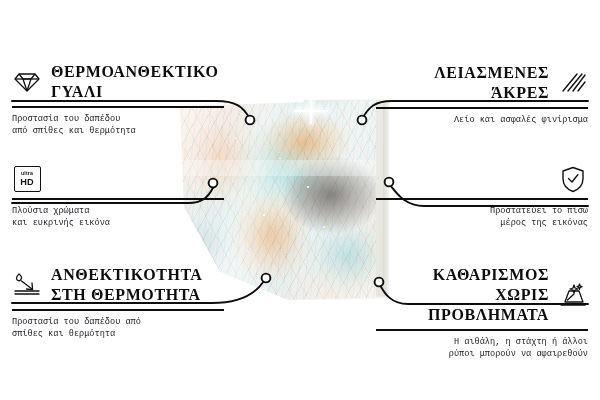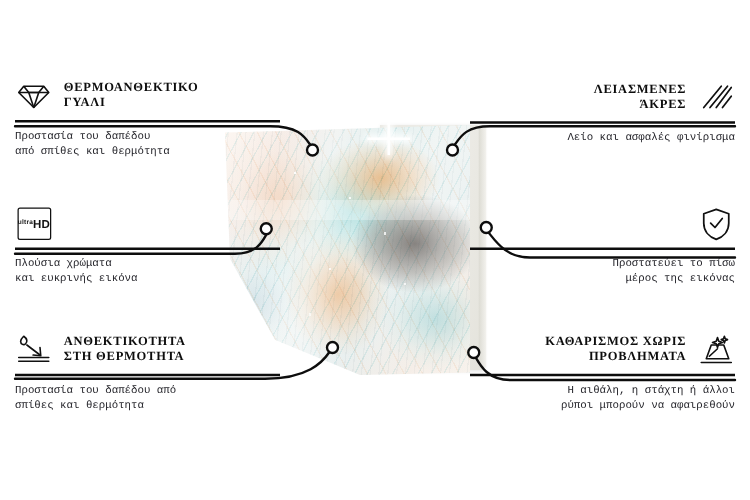--- a/index.html
+++ b/index.html
@@ -155,21 +155,21 @@
     flex: 0 0 auto;
     width: 30px;
     height: 30px;
     display: flex;
     align-items: center;
     justify-content: center;
     color: #111111;
   }
   .f-title {
     font-family: "Liberation Serif", "DejaVu Serif", serif;
-    font-size: 10px;
+    font-size: 16px;
     font-weight: 700;
     letter-spacing: 0.6px;
     line-height: 1.25;
     color: #0d0d0d;
     white-space: pre-line;
   }
   .f-rule {
     margin-top: 4px;
     height: 1.6px;
     background: #0d0d0d;
@@ -184,21 +184,21 @@
     white-space: pre-line;
   }
 
   
   .hd-badge {
     width: 25px;
     height: 24px;
     border: 1.4px solid #111;
     border-radius: 2px;
     display: flex;
-    flex-direction: row;
+    flex-direction: column;
     align-items: center;
     justify-content: center;
     line-height: 1;
     font-family: "Liberation Sans", sans-serif;
   }
   .hd-badge .u { font-size: 5.2px; font-weight: 700; letter-spacing: .2px; }
   .hd-badge .h { font-size: 9.2px; font-weight: 700; margin-top: 1px; }
 </style>
 </head>
 <body>

